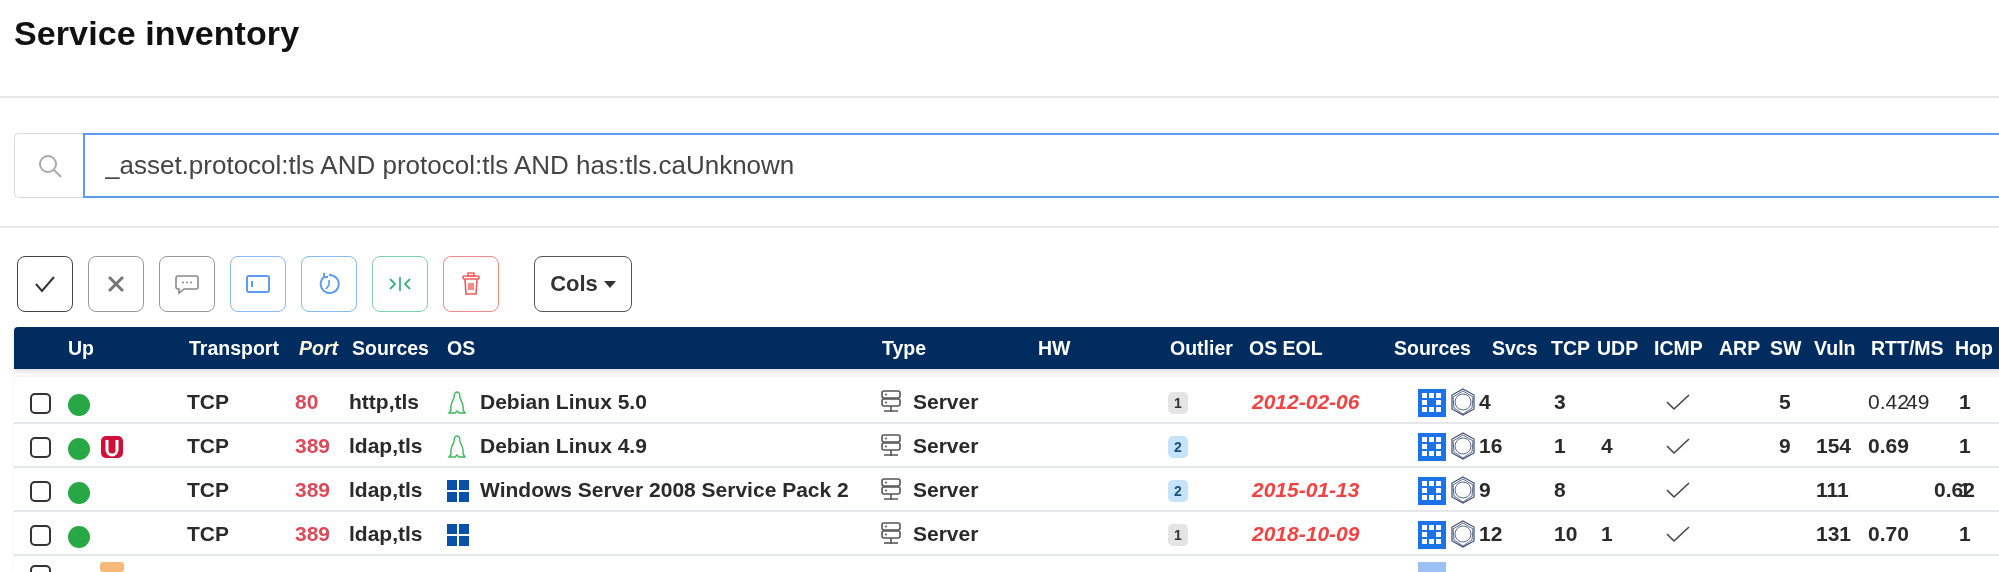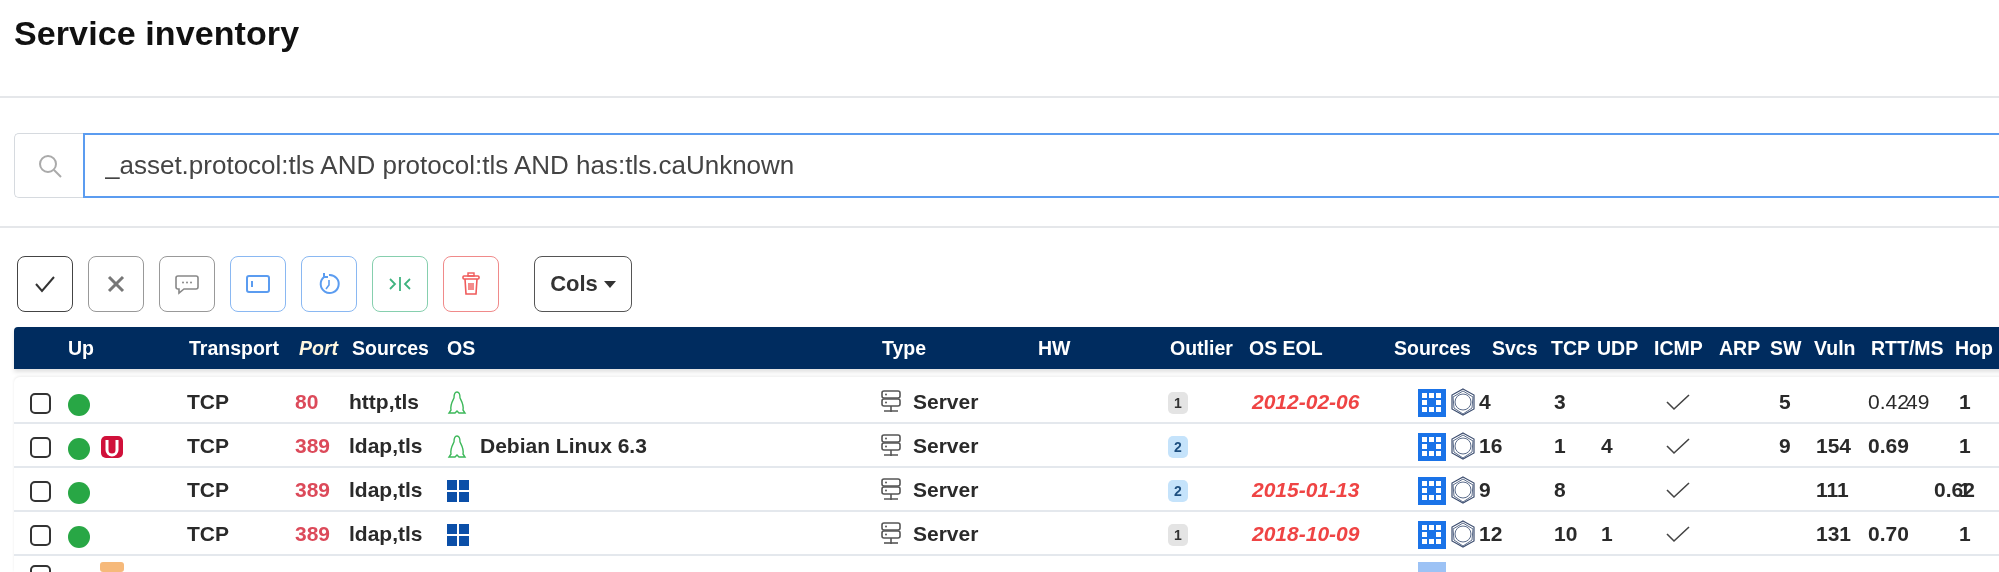--- a/index.html
+++ b/index.html
@@ -140,20 +140,21 @@
 
   <div class="row" style="top:3px">
     <div class="cb" style="left:16px"></div>
     <div class="dot" style="left:54px"></div>
     <div class="cell" style="left:173px">TCP</div>
     <div class="cell port" style="left:281px">80</div>
     <div class="cell" style="left:335px">http,tls</div>
     <svg class="icon" style="left:433px;top:10px" width="20" height="26" viewBox="0 0 20 26">
         <path d="M10 2 C7 2 7 6 7 8 C5 12 3 15 4 20 L2 23 H8 L10 21 L12 23 H18 L16 20 C17 15 15 12 13 8 C13 6 13 2 10 2Z" fill="none" stroke="#3db85a" stroke-width="1.4"></path>
       </svg>
+    <div class="cell" style="left:466px">Debian Linux 5.0</div>
     <svg class="icon" style="left:866px;top:9px" width="22" height="26" viewBox="0 0 22 26">
         <rect x="2" y="2" width="18" height="7" rx="2" fill="none" stroke="#555" stroke-width="1.6"></rect>
         <rect x="2" y="10" width="18" height="7" rx="2" fill="none" stroke="#555" stroke-width="1.6"></rect>
         <circle cx="6" cy="5.5" r="1" fill="#555"></circle>
         <circle cx="6" cy="13.5" r="1" fill="#555"></circle>
         <line x1="11" y1="17" x2="11" y2="23" stroke="#555" stroke-width="1.6"></line>
         <line x1="4" y1="22" x2="18" y2="22" stroke="#555" stroke-width="1.6"></line>
       </svg>
     <div class="cell" style="left:899px">Server</div>
     <div class="cell" style="left:1024px"></div>
@@ -193,21 +194,21 @@
     <svg class="icon" style="left:86px;top:11px" width="24" height="24" viewBox="0 0 24 24">
         <rect x="1" y="1" width="22" height="22" rx="5" fill="#d0103a"></rect>
         <path d="M7 5 V15 a5 5 0 0 0 10 0 V5" fill="none" stroke="#fff" stroke-width="3"></path>
       </svg>
     <div class="cell" style="left:173px">TCP</div>
     <div class="cell port" style="left:281px">389</div>
     <div class="cell" style="left:335px">ldap,tls</div>
     <svg class="icon" style="left:433px;top:10px" width="20" height="26" viewBox="0 0 20 26">
         <path d="M10 2 C7 2 7 6 7 8 C5 12 3 15 4 20 L2 23 H8 L10 21 L12 23 H18 L16 20 C17 15 15 12 13 8 C13 6 13 2 10 2Z" fill="none" stroke="#3db85a" stroke-width="1.4"></path>
       </svg>
-    <div class="cell" style="left:466px">Debian Linux 6.3</div>
+    <div class="cell" style="left:466px">Debian Linux 4.9</div>
     <svg class="icon" style="left:866px;top:9px" width="22" height="26" viewBox="0 0 22 26">
         <rect x="2" y="2" width="18" height="7" rx="2" fill="none" stroke="#555" stroke-width="1.6"></rect>
         <rect x="2" y="10" width="18" height="7" rx="2" fill="none" stroke="#555" stroke-width="1.6"></rect>
         <circle cx="6" cy="5.5" r="1" fill="#555"></circle>
         <circle cx="6" cy="13.5" r="1" fill="#555"></circle>
         <line x1="11" y1="17" x2="11" y2="23" stroke="#555" stroke-width="1.6"></line>
         <line x1="4" y1="22" x2="18" y2="22" stroke="#555" stroke-width="1.6"></line>
       </svg>
     <div class="cell" style="left:899px">Server</div>
     <div class="cell" style="left:1024px"></div>
@@ -245,20 +246,21 @@
     <div class="dot" style="left:54px"></div>
     <div class="cell" style="left:173px">TCP</div>
     <div class="cell port" style="left:281px">389</div>
     <div class="cell" style="left:335px">ldap,tls</div>
     <svg class="icon" style="left:433px;top:12px" width="22" height="22" viewBox="0 0 22 22">
         <rect x="0" y="0" width="10" height="10" fill="#0b4fa8"></rect>
         <rect x="12" y="0" width="10" height="10" fill="#0b4fa8"></rect>
         <rect x="0" y="12" width="10" height="10" fill="#0b4fa8"></rect>
         <rect x="12" y="12" width="10" height="10" fill="#0b4fa8"></rect>
       </svg>
+    <div class="cell" style="left:466px">Windows Server 2008 Service Pack 2</div>
     <svg class="icon" style="left:866px;top:9px" width="22" height="26" viewBox="0 0 22 26">
         <rect x="2" y="2" width="18" height="7" rx="2" fill="none" stroke="#555" stroke-width="1.6"></rect>
         <rect x="2" y="10" width="18" height="7" rx="2" fill="none" stroke="#555" stroke-width="1.6"></rect>
         <circle cx="6" cy="5.5" r="1" fill="#555"></circle>
         <circle cx="6" cy="13.5" r="1" fill="#555"></circle>
         <line x1="11" y1="17" x2="11" y2="23" stroke="#555" stroke-width="1.6"></line>
         <line x1="4" y1="22" x2="18" y2="22" stroke="#555" stroke-width="1.6"></line>
       </svg>
     <div class="cell" style="left:899px">Server</div>
     <div class="cell" style="left:1024px"></div>

